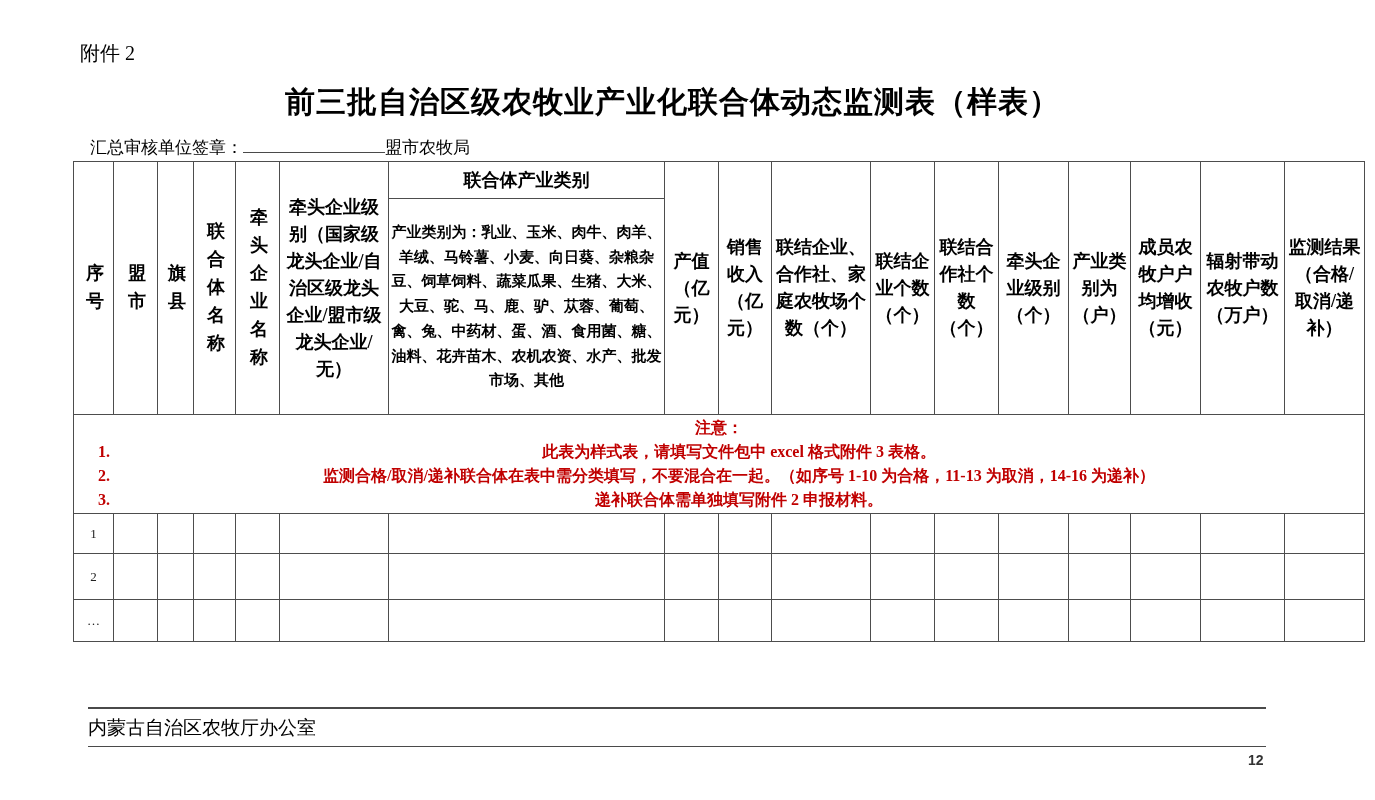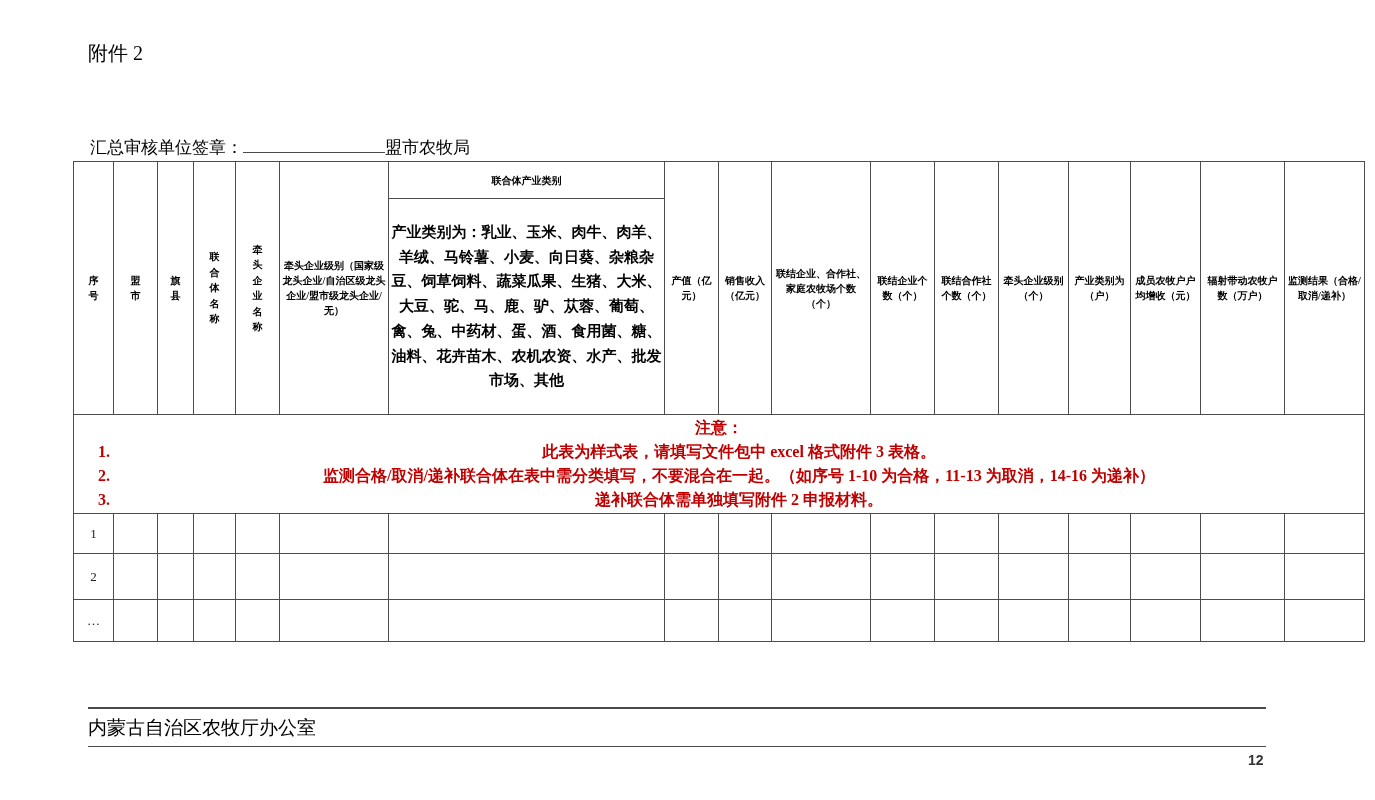--- a/index.html
+++ b/index.html
@@ -7,21 +7,21 @@
     position: relative;
     width: 1375px;
     height: 800px;
     background: #ffffff;
     font-family: "Liberation Serif", "DejaVu Serif", serif;
     color: #000;
     overflow: hidden;
   }
   .attachment-label {
     position: absolute;
-    left: 88px; top: 40px;
+    left: 80px; top: 40px;
     font-size: 20px;
   }
   .doc-title {
     position: absolute;
     left: 0; top: 82px;
     width: 1345px;
     text-align: center;
     font-size: 30px;
     font-weight: 900;
     letter-spacing: 1px;
@@ -48,21 +48,21 @@
   }
   .monitor-table th, .monitor-table td {
     border: 1px solid #4d4d4d;
     text-align: center;
     vertical-align: middle;
     padding: 1px 2px;
     word-break: break-all;
     overflow: hidden;
   }
   .monitor-table th {
-    font-size: 10px;
+    font-size: 18px;
     font-weight: bold;
     line-height: 1.5;
   }
   .vtext {
     display: inline-block;
     width: 15px;
     word-break: break-all;
     line-height: 1.55;
   }
   .level-cell { padding: 2px 4px; }
@@ -118,20 +118,21 @@
     font-family: "Liberation Sans", sans-serif;
   }
 </style>
 </head>
 <body>
 
 <div class="page">
 
   <div class="attachment-label">附件 2</div>
 
+  <div class="doc-title">前三批自治区级农牧业产业化联合体动态监测表（样表）</div>
 
   <div class="signature-line">
     <span>汇总审核单位签章：</span><span class="signature-blank"></span><span>盟市农牧局</span>
   </div>
 
   <table class="monitor-table">
     <colgroup>
       <col style="width:40px">
         <col style="width:44px">
         <col style="width:36px">

